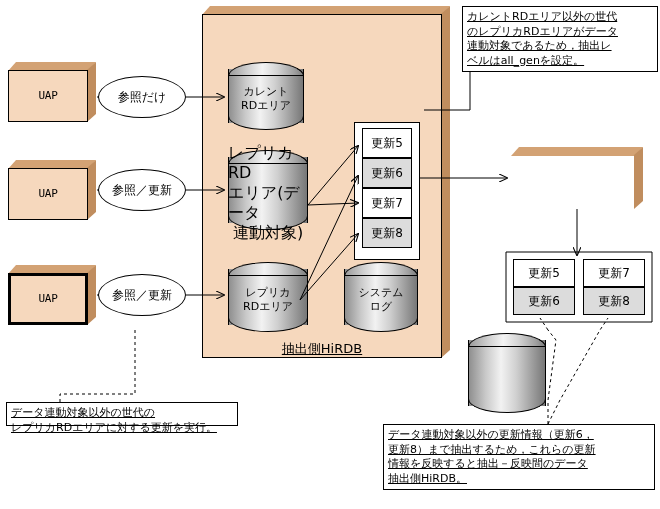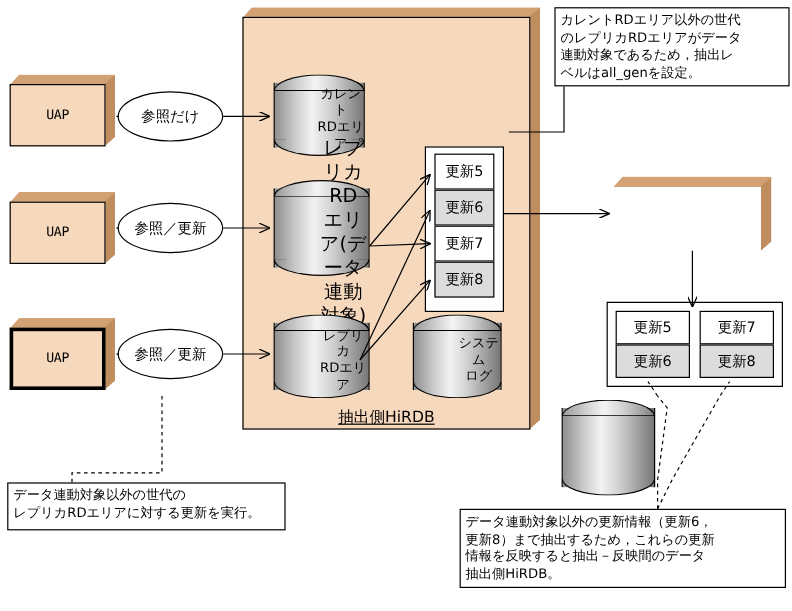--- a/index.html
+++ b/index.html
@@ -26,21 +26,21 @@
     position:absolute;right:0;top:0;width:9px;height:100%;
     background:#c08d5e;
     clip-path:polygon(100% 0, 100% calc(100% - 8px), 0 100%, 0 8px);
   }
   .box3d.thick .face{border-width:3px;}
 
   
   .note{
     position:absolute;background:#fff;border:1px solid #000;
     box-sizing:border-box;padding:3px 4px;line-height:1.32;
-    font-size:11px;letter-spacing:0px;
+    font-size:11px;letter-spacing:0px;text-decoration:underline;
   }
   .ucell{
     position:absolute;background:#fff;border:1px solid #000;box-sizing:border-box;
     display:flex;align-items:center;justify-content:center;font-size:12px;
   }
   .ucell.shaded{background:#dcdcdc;}
 
   .ubox-frame{position:absolute;background:#fff;border:1px solid #000;box-sizing:border-box;}
 
   
@@ -58,21 +58,21 @@
   }
   .cyl .top{
     position:absolute;left:0;right:0;top:0;height:14px;
     border:1px solid #000;border-radius:50%/100% 100% 0 0;
     background:linear-gradient(to right,#9a9a9a 0%,#cfcfcf 25%,#f4f4f4 45%,#d4d4d4 65%,#a0a0a0 88%,#7d7d7d 100%);
     box-sizing:border-box;
   }
   .cyl .lbl{
     position:absolute;left:0;right:0;top:12px;bottom:6px;
     display:flex;flex-direction:column;align-items:center;justify-content:center;
-    text-align:center;font-size:11px;line-height:1.25;padding-left:36px;
+    text-align:left;font-size:11px;line-height:1.25;
   }
   
   .ellipse{
     position:absolute;border:1px solid #000;border-radius:50%;background:#fff;
     display:flex;align-items:center;justify-content:center;font-size:12px;
     box-sizing:border-box;
   }
   svg.overlay{position:absolute;left:0;top:0;width:660px;height:509px;pointer-events:none;}
   .t-ttl{font-size:13px;}
   .mono{font-family:"DejaVu Sans Mono","Liberation Mono",monospace;font-size:11px;letter-spacing:-0.3px;}
@@ -201,21 +201,21 @@
   <div class="top"></div>
 </div>
 
 <div class="note" style="left:462px;top:6px;width:196px;height:66px;">
   <div>カレントRDエリア以外の世代</div>
   <div>のレプリカRDエリアがデータ</div>
   <div>連動対象であるため，抽出レ</div>
   <div>ベルはall_genを設定。</div>
 </div>
 
-<div class="note" style="left:6px;top:402px;width:232px;height:40px;">
+<div class="note" style="left:6px;top:402px;width:232px;height:24px;">
   <div>データ連動対象以外の世代の</div>
   <div>レプリカRDエリアに対する更新を実行。</div>
 </div>
 
 <div class="note" style="left:383px;top:424px;width:272px;height:66px;">
   <div>データ連動対象以外の更新情報（更新6，</div>
   <div>更新8）まで抽出するため，これらの更新</div>
   <div>情報を反映すると抽出－反映間のデータ</div>
   <div>抽出側HiRDB。</div>
 </div>

